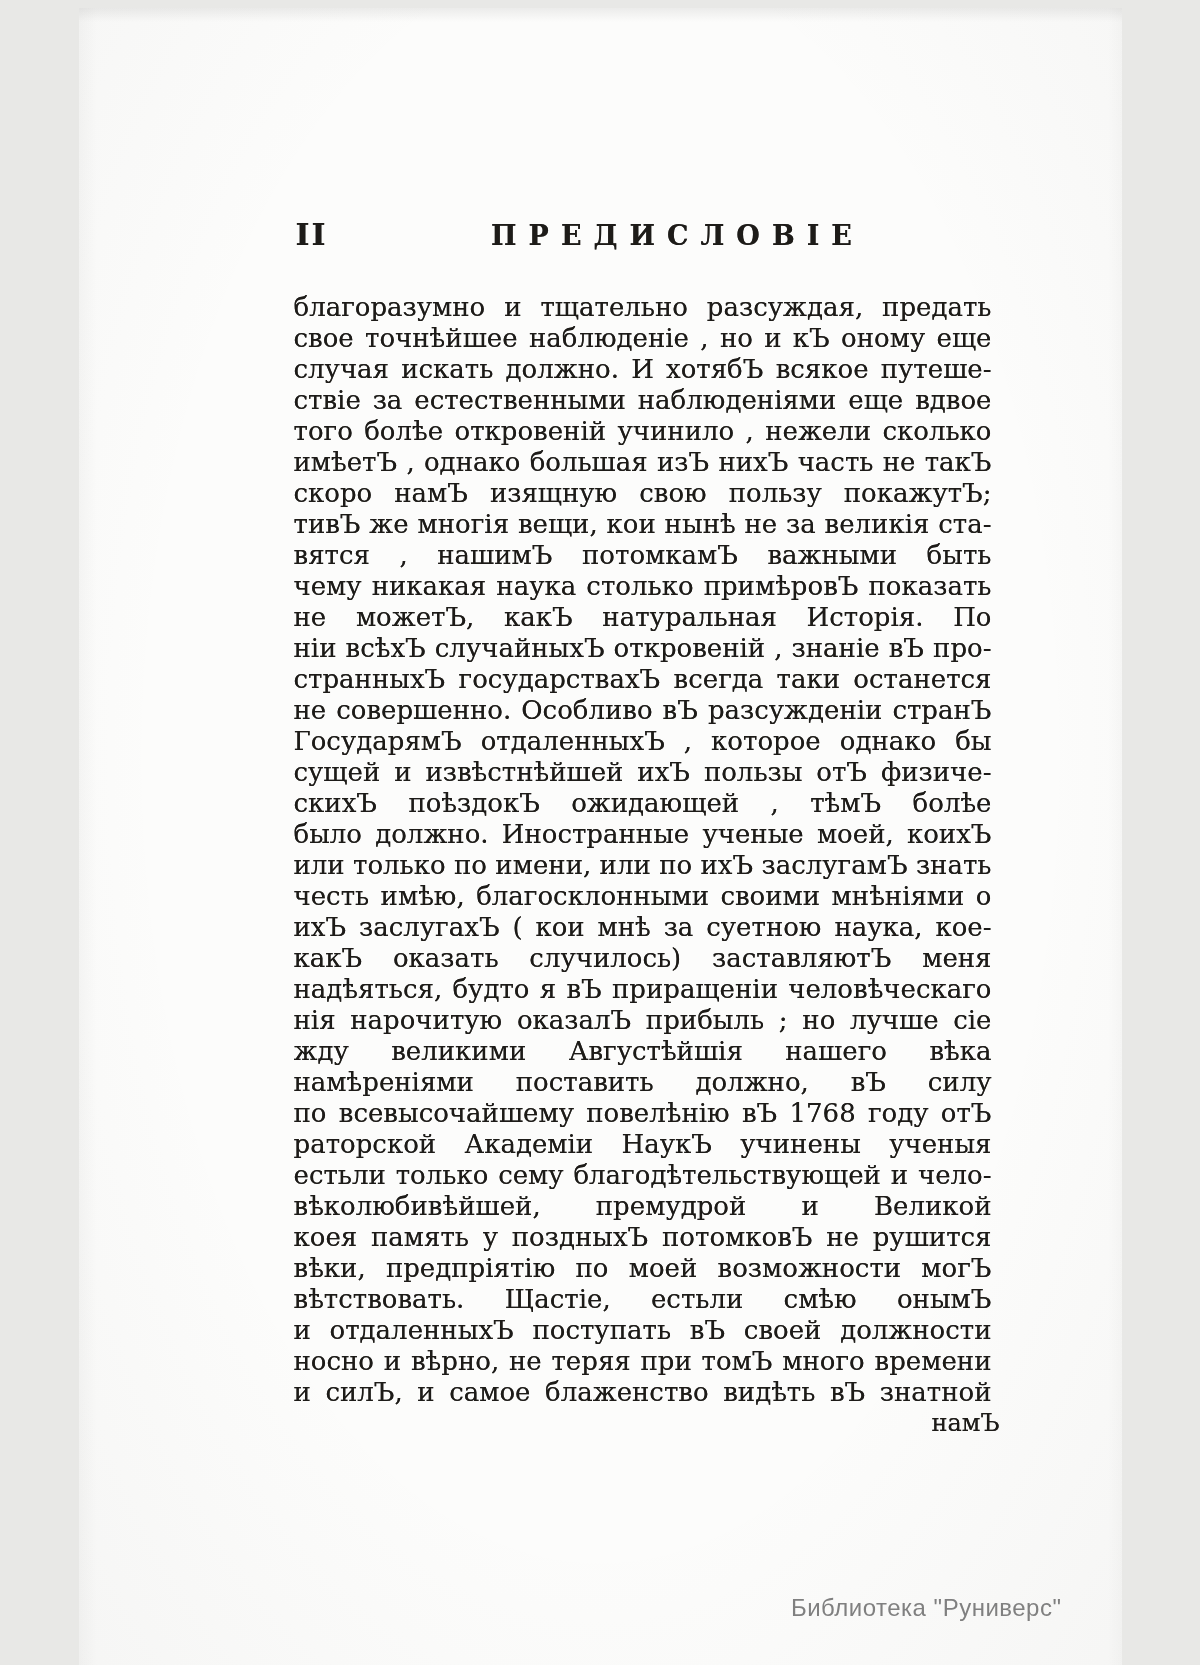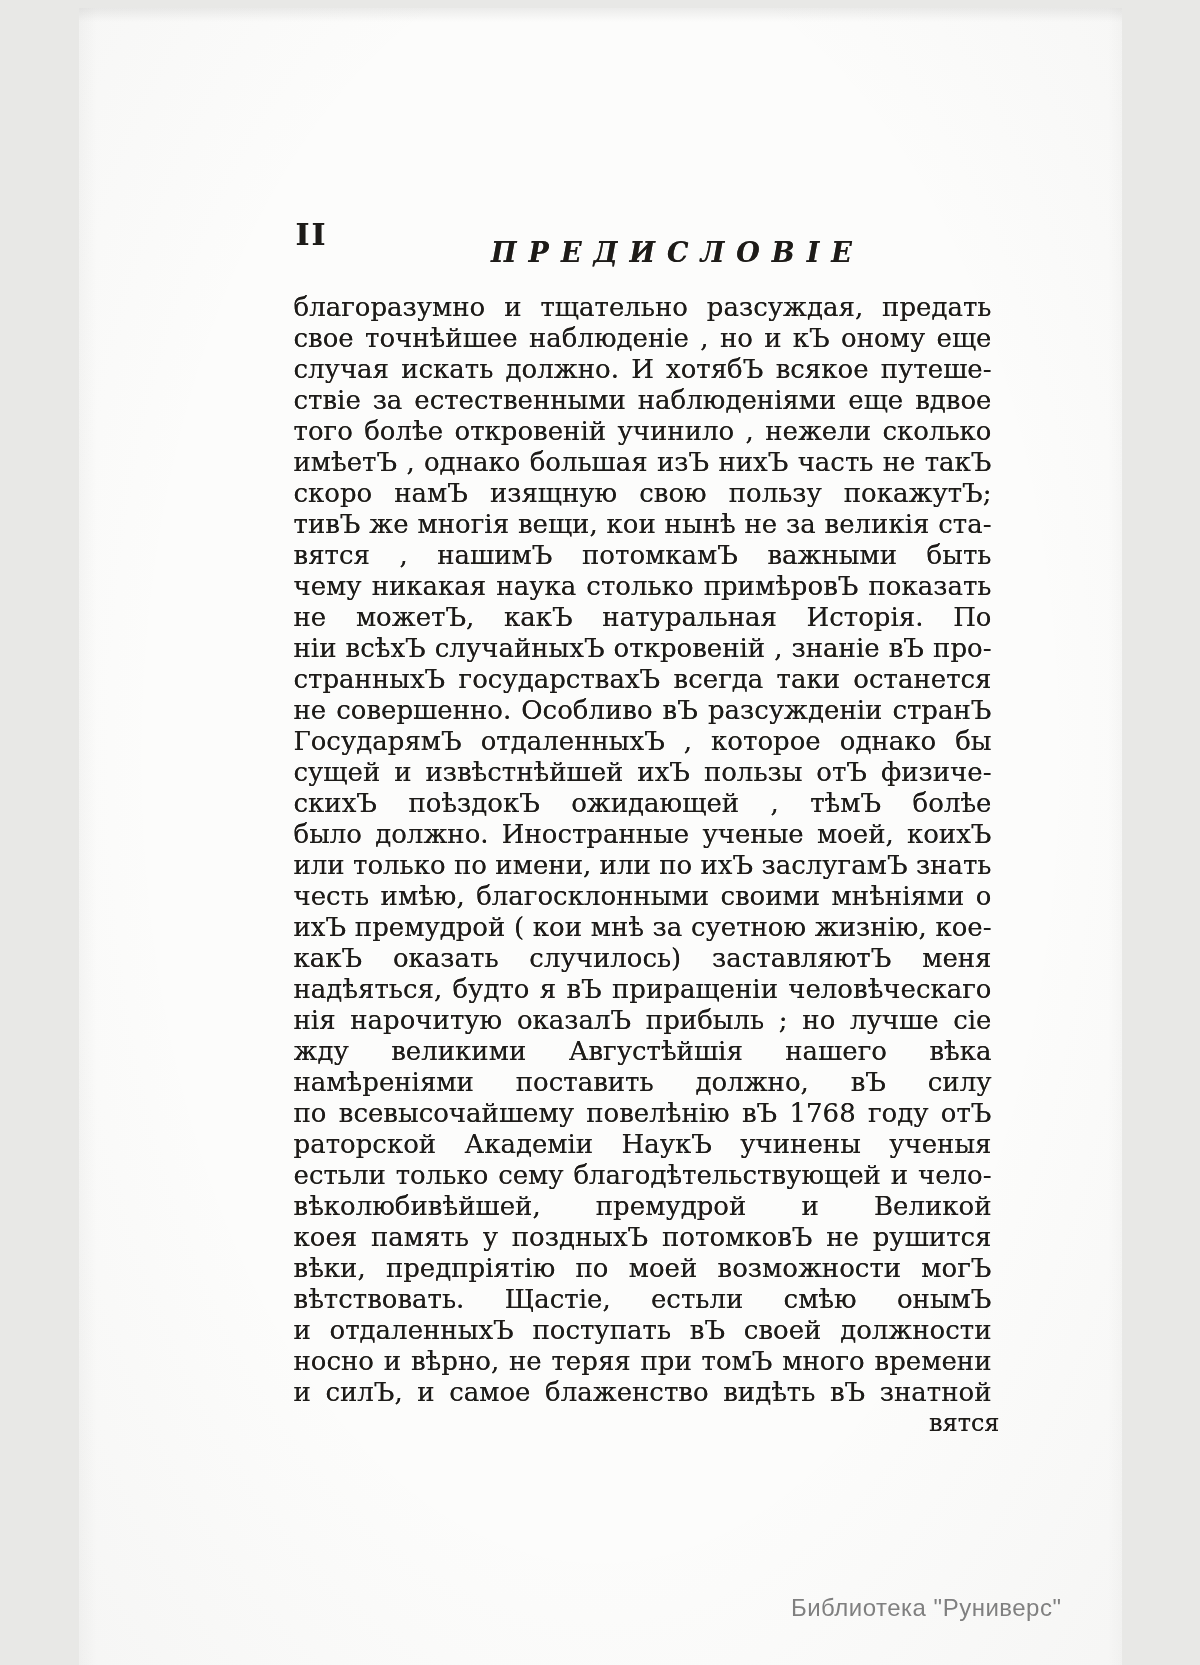--- a/index.html
+++ b/index.html
@@ -42,28 +42,27 @@
     top: 1px;
     font-size: 30px;
     font-weight: bold;
     letter-spacing: 2px;
     text-shadow: 0 0 0.5px rgba(29,27,24,0.85);
   }
   .title {
     position: absolute;
     left: 110px;
     right: 40px;
-    top: 21px;
+    top: 4px;
     text-align: center;
     font-size: 27px;
     font-weight: bold;
     letter-spacing: 12px;
     white-space: nowrap;
     text-shadow: 0 0 0.5px rgba(29,27,24,0.7);
-    font-style: italic;
   }
   .body-text {
     position: absolute;
     top: 284px;
     left: 215px;
     width: 698px;
   }
   .line {
     height: 31px;
     line-height: 31px;
@@ -118,35 +117,35 @@
     <div class="line">не можетЪ, какЪ натуральная Исторія. По изчисле-</div>
     <div class="line">ніи всѣхЪ случайныхЪ откровеній , знаніе вЪ про-</div>
     <div class="line">странныхЪ государствахЪ всегда таки останется</div>
     <div class="line">не совершенно. Особливо вЪ разсужденіи странЪ</div>
     <div class="line">ГосударямЪ отдаленныхЪ , которое однако бы для</div>
     <div class="line">сущей и извѣстнѣйшей ихЪ пользы отЪ физиче-</div>
     <div class="line">скихЪ поѣздокЪ ожидающей , тѣмЪ болѣе уважать</div>
     <div class="line">было должно. Иностранные ученые моей, коихЪ я</div>
     <div class="line">или только по имени, или по ихЪ заслугамЪ знать</div>
     <div class="line">честь имѣю, благосклонными своими мнѣніями о мо-</div>
-    <div class="line">ихЪ премудрой ( кои мнѣ за суетною жизнію, кое-</div>
+    <div class="line">ихЪ заслугахЪ ( кои мнѣ за суетною наука, кое-</div>
     <div class="line">какЪ оказать случилось) заставляютЪ меня твердо</div>
     <div class="line">надѣяться, будто я вЪ приращеніи человѣческаго зна-</div>
     <div class="line">нія нарочитую оказалЪ прибыль ; но лучше сіе ме-</div>
     <div class="line">жду великими Августѣйшія нашего вѣка Монархини</div>
     <div class="line">намѣреніями поставить должно, вЪ силу которыхЪ</div>
     <div class="line">по всевысочайшему повелѣнію вЪ 1768 году отЪ Импе-</div>
     <div class="line">раторской Академіи НаукЪ учинены ученыя поѣздки,</div>
     <div class="line">естьли только сему благодѣтельствующей и чело-</div>
     <div class="line">вѣколюбивѣйшей, премудрой и Великой ЕКАТЕРИНЫ,</div>
     <div class="line">коея память у поздныхЪ потомковЪ не рушится во</div>
     <div class="line">вѣки, предпріятію по моей возможности могЪ соот-</div>
     <div class="line">вѣтствовать. Щастіе, естьли смѣю онымЪ ласкаться,</div>
     <div class="line">и отдаленныхЪ поступать вЪ своей должности рев-</div>
     <div class="line">носно и вѣрно, не теряя при томЪ много времени</div>
     <div class="line">и силЪ, и самое блаженство видѣть вЪ знатной части</div>
   </div>
 
-  <div class="catchword-row">вятся</div>
+  <div class="catchword-row">намЪ</div>
 
   <div class="watermark">Библиотека "Руниверс"</div>
 
 </div>
 
 </body></html>

